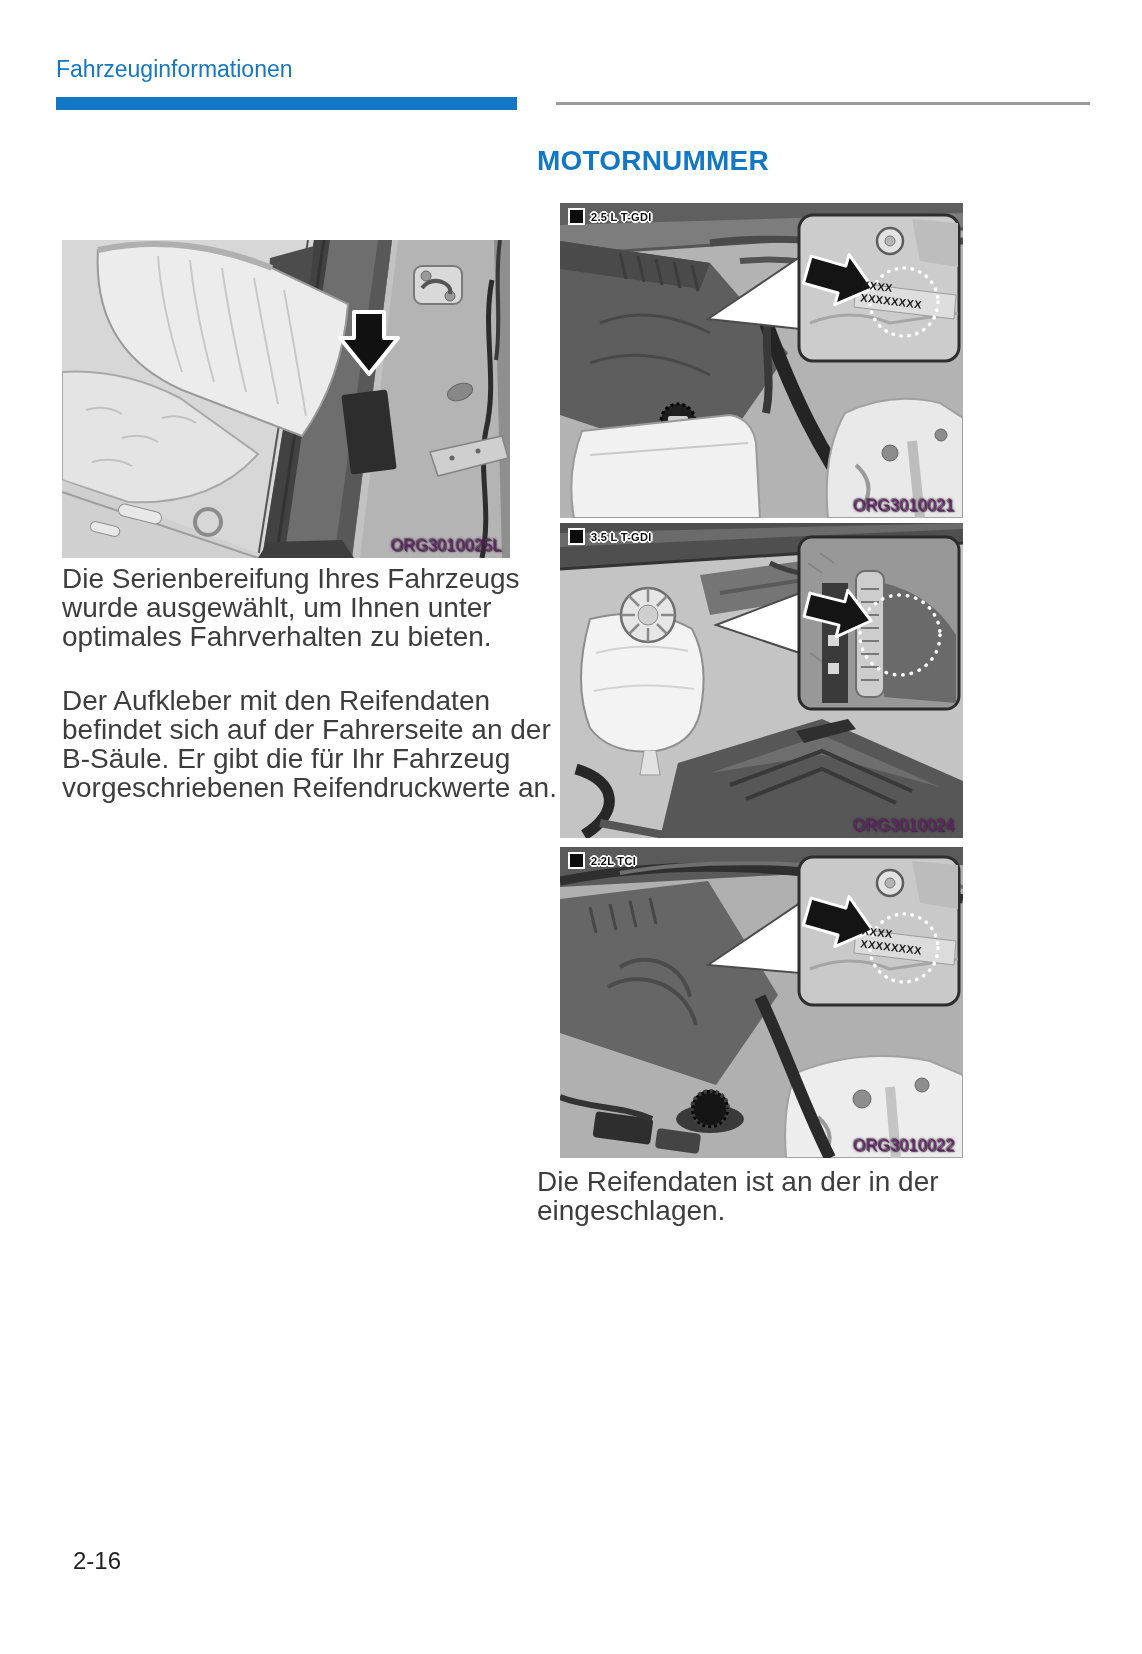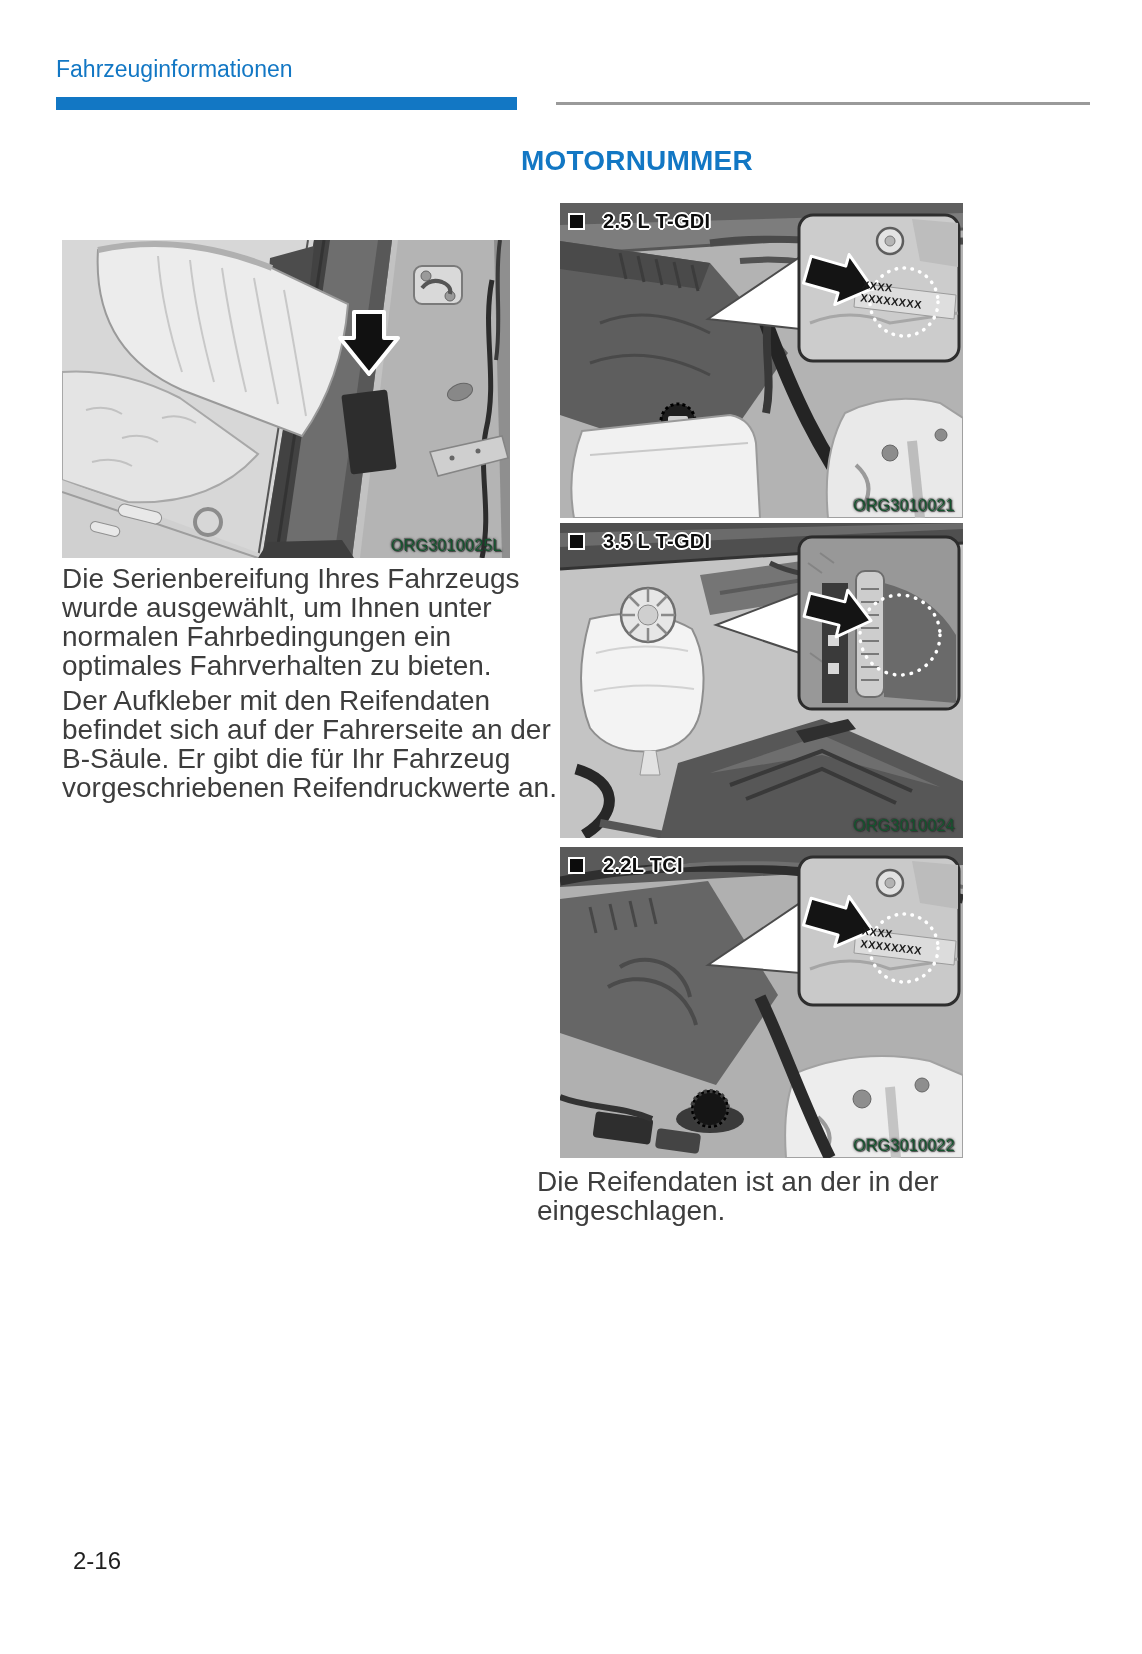--- a/index.html
+++ b/index.html
@@ -8,36 +8,36 @@
           font-family:"Liberation Sans", sans-serif; overflow:hidden;border-radius:29px; }
 
   .abs { position:absolute; }
 
   .section-title { left:56px; top:56px; font-size:23px; color:var(--accent); }
   .blue-bar { left:56px; top:97px; width:461px; height:13px; background:var(--accent); }
   .gray-rule { left:556px; top:102px; width:534px; height:3px; background:var(--rule); }
 
   .col-heading { font-size:28px; font-weight:700; color:var(--accent); line-height:40px; letter-spacing:0.2px; }
   .left-heading { left:62px; top:141px; }
-  .right-heading { left:521px; top:141px; }
+  .right-heading { left:537px; top:141px; }
 
   .fig { position:absolute; background:#cfcfcf; }
   .fig svg { display:block; width:100%; height:100%; }
   .fig-left { left:62px; top:240px; width:448px; height:318px; }
   .fig-e1 { left:560px; top:203px; width:403px; height:315px; }
   .fig-e2 { left:560px; top:523px; width:403px; height:315px; }
   .fig-e3 { left:560px; top:847px; width:403px; height:311px; }
 
-  .fig-label { position:absolute; top:7px; left:10px; display:flex; align-items:center; gap:20px;
-    font-size:20px; font-weight:700; color:#0d0d0d; letter-spacing:0.3px;
+  .fig-label { position:absolute; top:7px; left:10px; display:flex; align-items:center; gap:8px;
+    font-size:11px; font-weight:700; color:#0d0d0d; letter-spacing:0.3px;
     text-shadow:-2px 0 #fff, 2px 0 #fff, 0 -2px #fff, 0 2px #fff,
                 -1px -1px #fff, 1px -1px #fff, -1px 1px #fff, 1px 1px #fff; }
   .fig-label .sq { width:13px; height:13px; background:#0c0c0c; box-shadow:0 0 0 2px #ffffff; flex:none; }
 
-  .fig-code { position:absolute; right:8px; bottom:3px; font-size:16px; color:#14532d; letter-spacing:0.3px;
+  .fig-code { position:absolute; right:8px; bottom:3px; font-size:16px; color:#701a75; letter-spacing:0.3px;
     text-shadow:0 0 3px rgba(55,55,55,0.95), 1px 1px 1px rgba(45,45,45,0.85), -1px -1px 1px rgba(45,45,45,0.6); }
 
   .stamp { position:absolute; font-weight:700; color:#1b1b1b; font-size:11px; line-height:12.5px;
     letter-spacing:0.4px; transform:rotate(7deg); }
   .fig-e1 .stamp { left:301px; top:79px; }
   .fig-e3 .stamp { left:301px; top:81px; }
 
   .para { position:absolute; }
   .pline { font-size:28px; line-height:29px; color:var(--body); white-space:nowrap; }
   .para-1 { left:62px; top:564px; }
@@ -109,21 +109,20 @@
       <rect x="284" y="152" width="46" height="80" rx="3" fill="#2d2d2d" transform="rotate(-7 307 192)"></rect>
 
       <polygon points="292,72 322,72 322,98 336,98 307,134 278,98 292,98" fill="#111" stroke="#fff" stroke-width="4" stroke-linejoin="round"></polygon>
     </svg>
     <div class="fig-code">ORG3010025L</div>
   </div>
 
   <div class="para para-1">
     <div class="pline">Die Serienbereifung Ihres Fahrzeugs</div>
     <div class="pline">wurde ausgewählt, um Ihnen unter</div>
-    <div class="pline">normalen Fahrbedingungen ein</div>
     <div class="pline">optimales Fahrverhalten zu bieten.</div>
   </div>
   <div class="para para-2">
     <div class="pline">Der Aufkleber mit den Reifendaten</div>
     <div class="pline">befindet sich auf der Fahrerseite an der</div>
     <div class="pline">B-Säule. Er gibt die für Ihr Fahrzeug</div>
     <div class="pline">vorgeschriebenen Reifendruckwerte an.</div>
   </div>
 
   <div class="abs col-heading right-heading">MOTORNUMMER</div>

